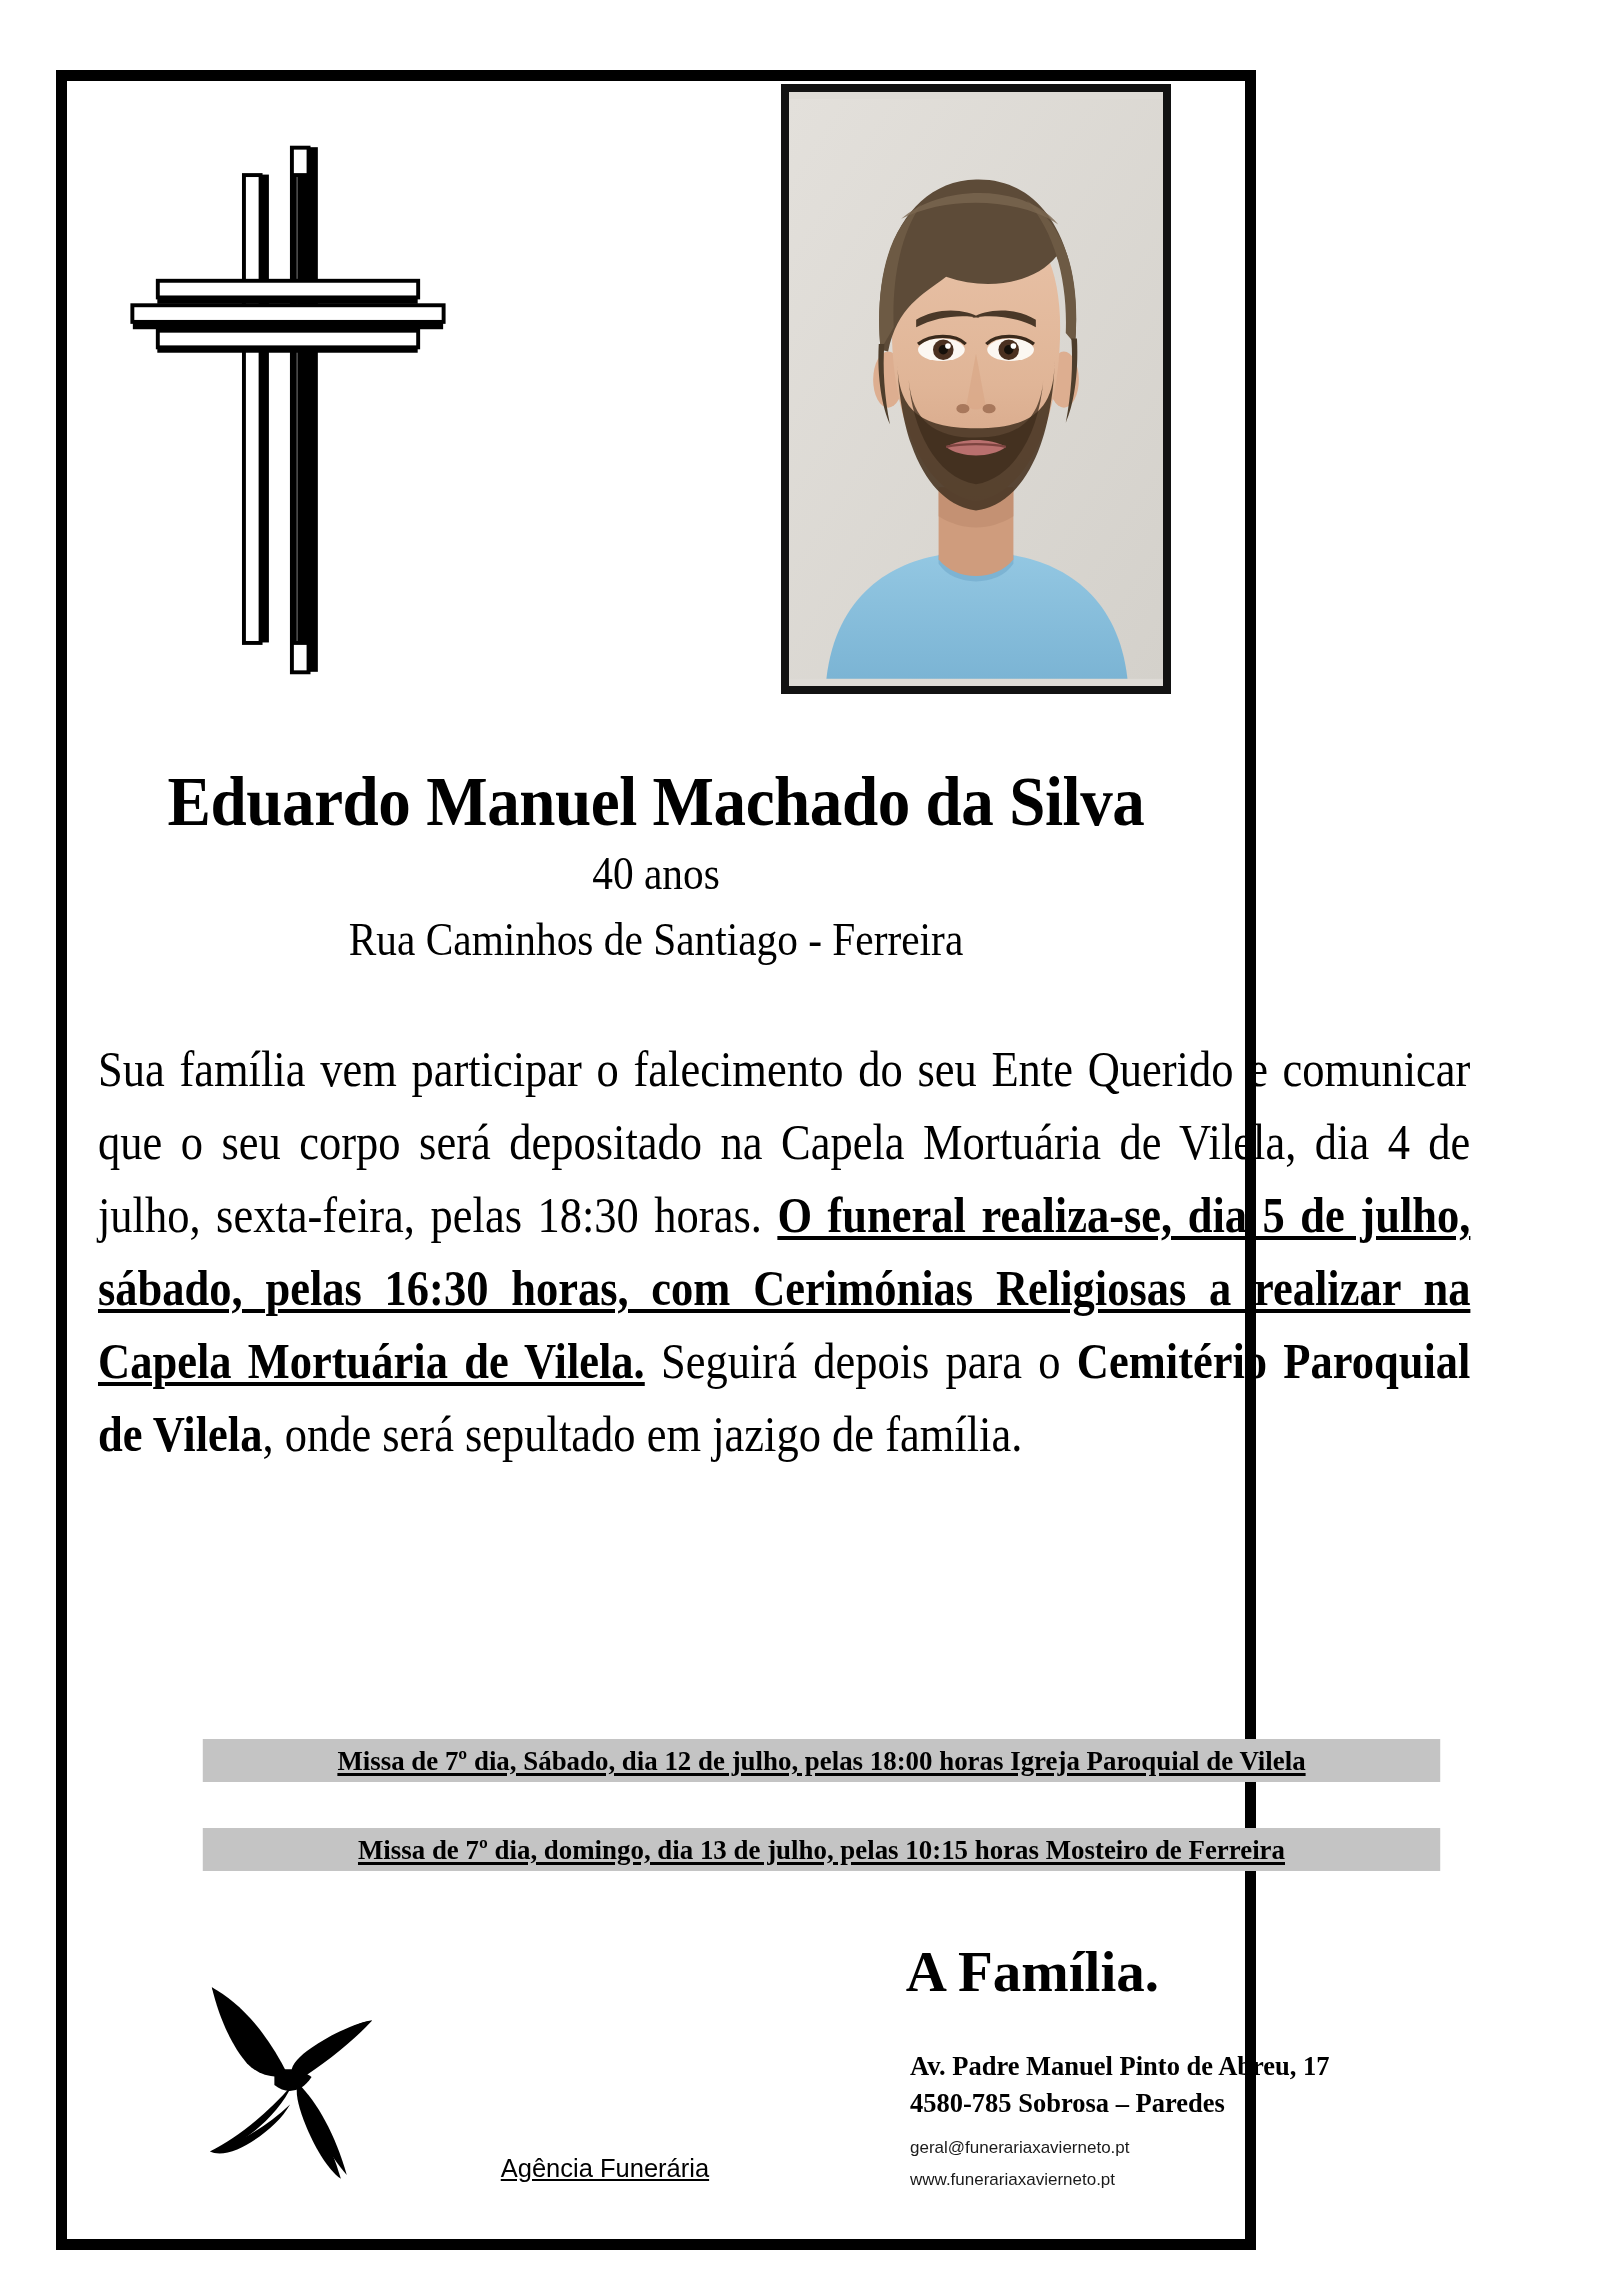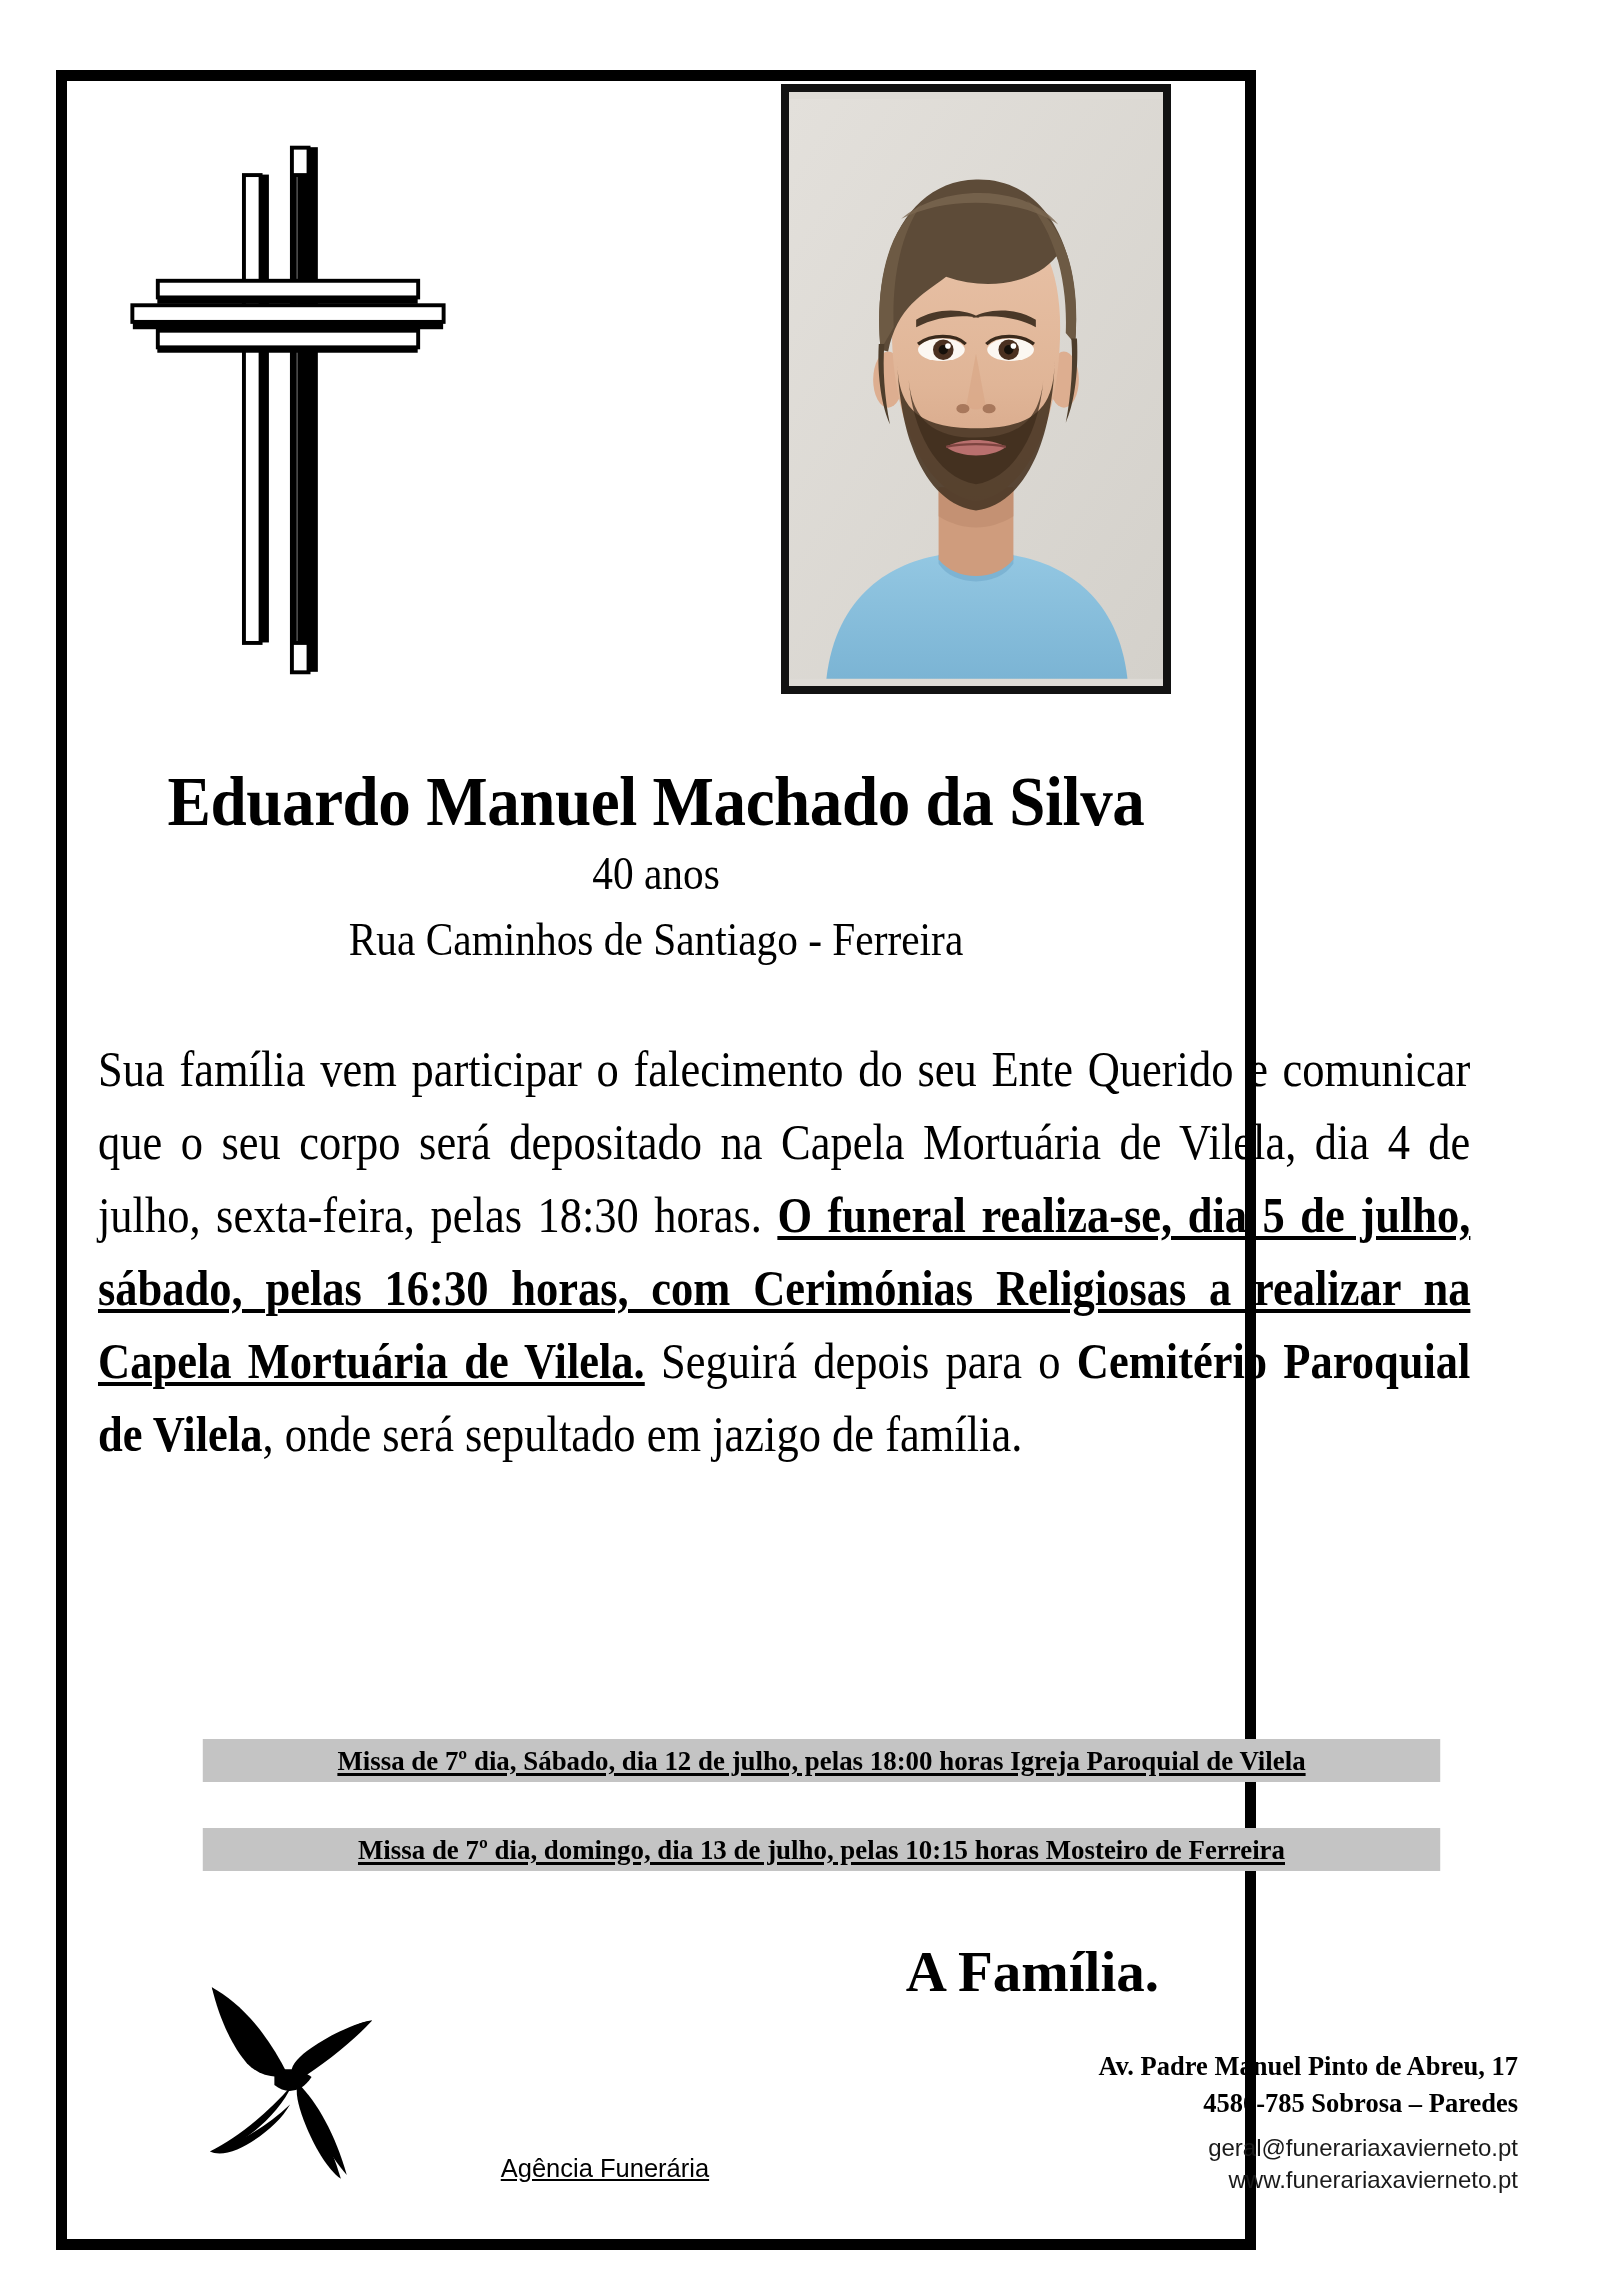--- a/index.html
+++ b/index.html
@@ -220,33 +220,33 @@
     font-size: 24.5px;
     color: #000;
   }
 
   
   #agency-contact {
     position: absolute;
     left: 843px;
     bottom: 27.4px;
     width: 608px;
-    text-align: right;
+    text-align: left;
   }
   .contact-line-bold {
     font-family: "Liberation Serif", serif;
     font-weight: bold;
     font-size: 26.5px;
     line-height: 37px;
     color: #000;
     white-space: nowrap;
   }
   .contact-line-web {
     font-family: "Liberation Sans", sans-serif;
-    font-size: 24px;
+    font-size: 17px;
     line-height: 32px;
     color: #1a1a1a;
     white-space: nowrap;
   }
   #contact-web-group { margin-top: 9.8px; }
 </style>
 </head>
 <body>
 
 <div id="notice-frame">

